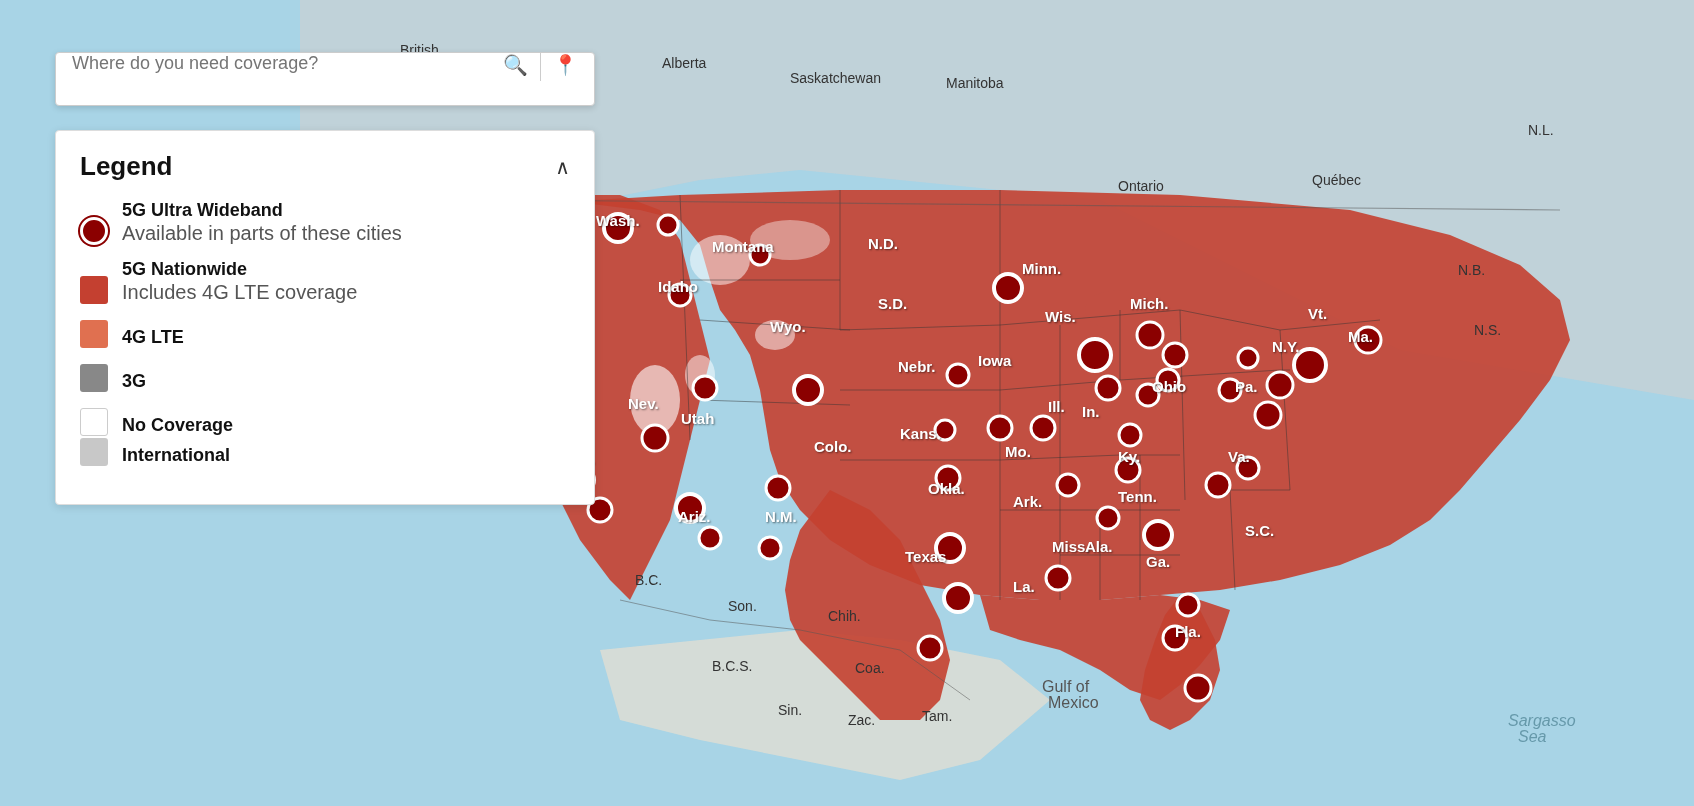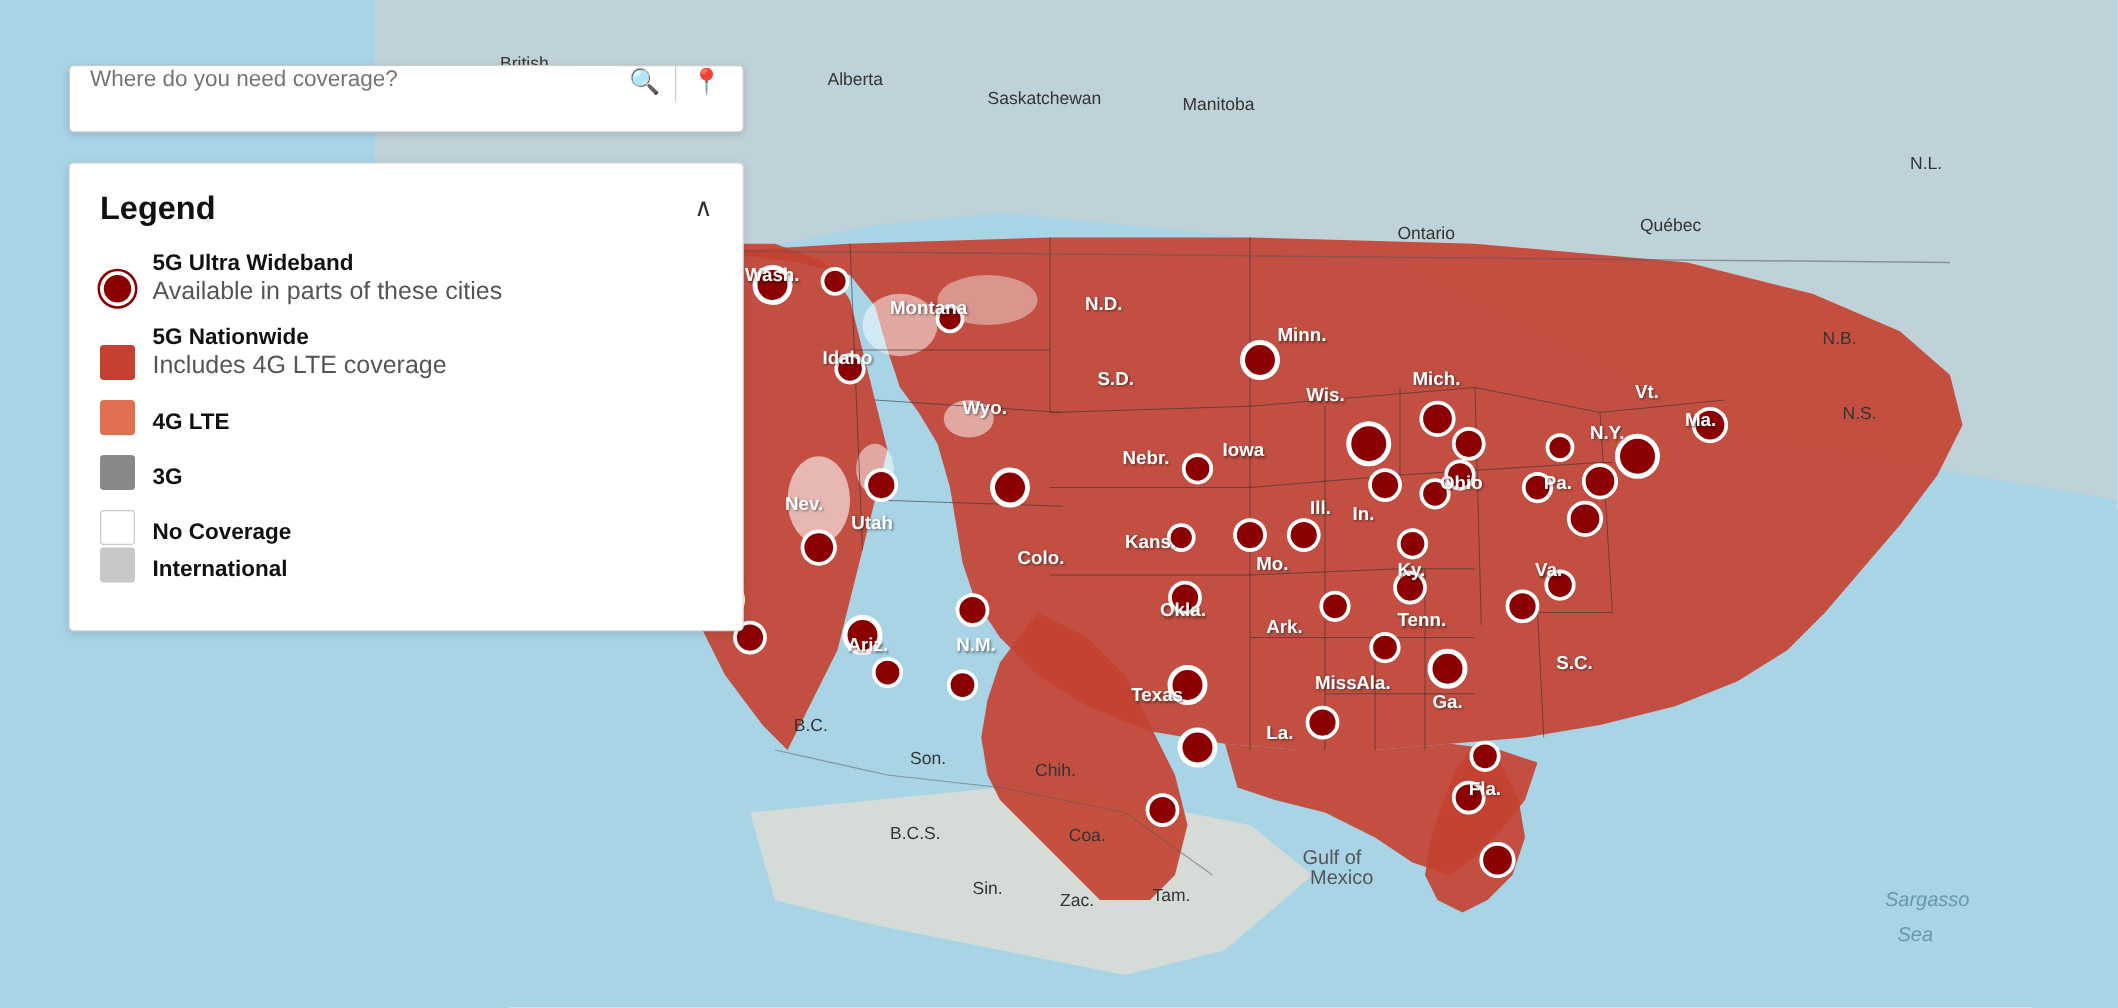--- a/index.html
+++ b/index.html
@@ -369,21 +369,21 @@
     <span class="map-label-dark" style="left:855px;top:660px;">Coa.</span>
     <span class="map-label-dark" style="left:712px;top:658px;">B.C.S.</span>
     <span class="map-label-dark" style="left:778px;top:702px;">Sin.</span>
     <span class="map-label-dark" style="left:848px;top:712px;">Zac.</span>
     <span class="map-label-dark" style="left:922px;top:708px;">Tam.</span>
     <span class="map-label-dark" style="left:635px;top:572px;">B.C.</span>
 
     <span class="map-label-dark" style="left:1042px;top:678px;color:#555;font-size:16px;">Gulf of</span>
     <span class="map-label-dark" style="left:1048px;top:694px;color:#555;font-size:16px;">Mexico</span>
     <span class="map-label-dark" style="left:1508px;top:712px;color:#6699aa;font-size:16px;font-style:italic;">Sargasso</span>
-    <span class="map-label-dark" style="left:1518px;top:728px;color:#6699aa;font-size:16px;font-style:italic;margin-top:12px;">Sea</span>
+    <span class="map-label-dark" style="left:1518px;top:728px;color:#6699aa;font-size:16px;font-style:italic;">Sea</span>
   </div>
 
   <div id="search-bar">
     <input type="text" id="search-input" style="flex: 1 1 0%; border: none; outline: none; font-size: 18px; color: rgb(85, 85, 85);" placeholder="Where do you need coverage?">
     <span style="font-size:20px;color:#555;cursor:pointer;">🔍</span>
     <div class="search-divider"></div>
     <span style="font-size:20px;color:#555;cursor:pointer;">📍</span>
   </div>
 
   <div id="legend-panel">

